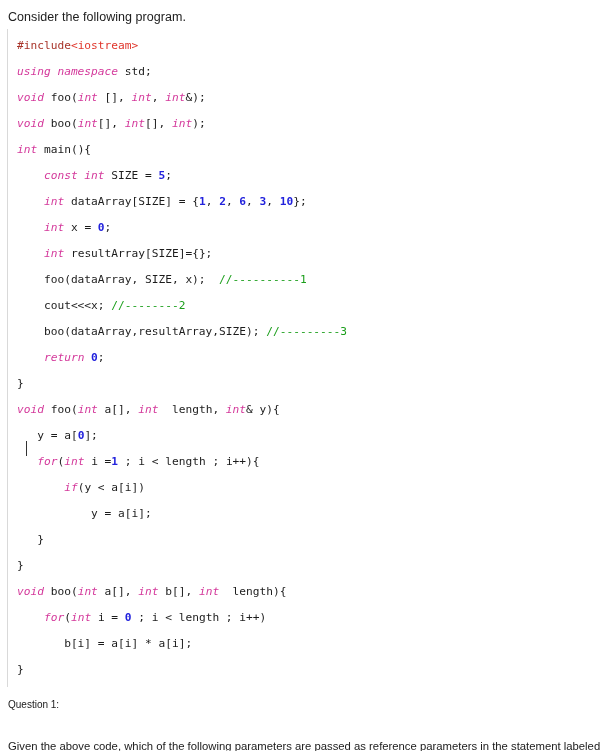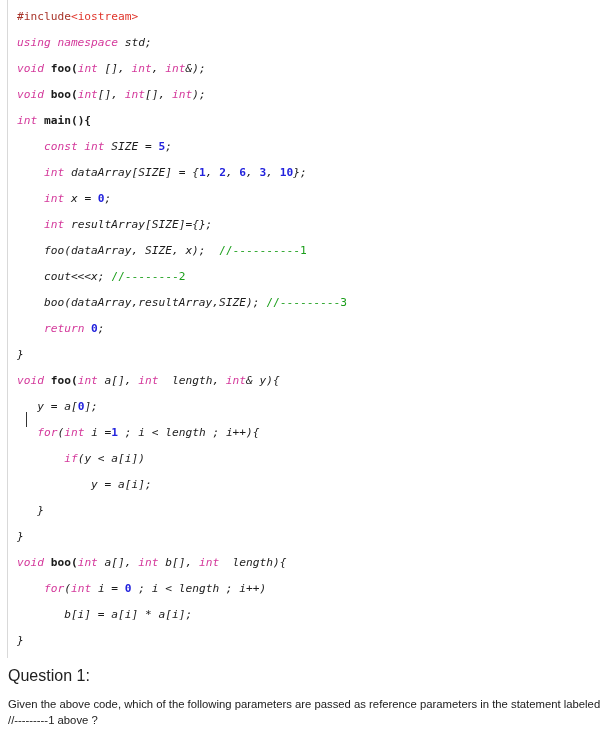--- a/index.html
+++ b/index.html
@@ -39,54 +39,55 @@
   .code-line {
     white-space: pre;
     height: 26px;
     position: relative;
   }
   .kw      { color: #d4399b; font-style: italic; }
   .num     { color: #2222dd; font-weight: bold; }
   .cmt     { color: #1a9e1a; }
   .pre     { color: #a8342a; margin-top: 16px; }
   .inc     { color: #e0352b; margin-top: 32px; }
-  .fn      { color: #1a1a1a; font-weight: bold; }
-  .pl      { color: #1c1c1c; font-style: italic; }
+  .fn      { color: #1a1a1a; font-weight: normal; }
+  .pl      { color: #1c1c1c; }
 
   .caret {
     display: inline-block;
     position: absolute;
     width: 1px;
     height: 15px;
     background: #333;
     left: 9px;
     top: 18px;
   }
 
   .qblock {
     padding: 10px 8px 0 8px;
   }
   .qlabel {
-    font-size: 16px;
+    font-size: 10px;
     line-height: 15px;
     color: #202020;
-    margin-bottom: 13px;
+    margin-bottom: 26px;
   }
   .qtext {
     font-size: 11.3px;
     line-height: 16px;
     color: #202020;
     width: 597px;
   }
 </style>
 </head>
 <body>
 
 <div class="page">
 
+  <div class="intro">Consider the following program.</div>
 
   <div class="code-block"><div class="code-line"><span class="pre">#include</span><span class="inc">&lt;iostream&gt;</span></div><div class="code-line"><span class="kw">using namespace </span><span class="pl">std;</span></div><div class="code-line"><span class="kw">void </span><span class="fn">foo(</span><span class="kw">int</span><span class="pl"> [], </span><span class="kw">int</span><span class="pl">, </span><span class="kw">int</span><span class="pl">&amp;);</span></div><div class="code-line"><span class="kw">void </span><span class="fn">boo(</span><span class="kw">int</span><span class="pl">[], </span><span class="kw">int</span><span class="pl">[], </span><span class="kw">int</span><span class="pl">);</span></div><div class="code-line"><span class="kw">int </span><span class="fn">main(){</span></div><div class="code-line"><span class="pl">    </span><span class="kw">const int </span><span class="pl">SIZE = </span><span class="num">5</span><span class="pl">;</span></div><div class="code-line"><span class="pl">    </span><span class="kw">int </span><span class="pl">dataArray[SIZE] = {</span><span class="num">1</span><span class="pl">, </span><span class="num">2</span><span class="pl">, </span><span class="num">6</span><span class="pl">, </span><span class="num">3</span><span class="pl">, </span><span class="num">10</span><span class="pl">};</span></div><div class="code-line"><span class="pl">    </span><span class="kw">int </span><span class="pl">x = </span><span class="num">0</span><span class="pl">;</span></div><div class="code-line"><span class="pl">    </span><span class="kw">int </span><span class="pl">resultArray[SIZE]={};</span></div><div class="code-line"><span class="pl">    foo(dataArray, SIZE, x);  </span><span class="cmt">//----------1</span></div><div class="code-line"><span class="pl">    cout&lt;&lt;&lt;x; </span><span class="cmt">//--------2</span></div><div class="code-line"><span class="pl">    boo(dataArray,resultArray,SIZE); </span><span class="cmt">//---------3</span></div><div class="code-line"><span class="pl">    </span><span class="kw">return </span><span class="num">0</span><span class="pl">;</span></div><div class="code-line"><span class="pl">}</span></div><div class="code-line"><span class="kw">void </span><span class="fn">foo(</span><span class="kw">int</span><span class="pl"> a[], </span><span class="kw">int</span><span class="pl">  length, </span><span class="kw">int</span><span class="pl">&amp; y){</span></div><div class="code-line"><span class="pl">   y = a[</span><span class="num">0</span><span class="pl">];</span><span class="caret"></span></div><div class="code-line"><span class="pl">   </span><span class="kw">for</span><span class="pl">(</span><span class="kw">int</span><span class="pl"> i =</span><span class="num">1</span><span class="pl"> ; i &lt; length ; i++){</span></div><div class="code-line"><span class="pl">       </span><span class="kw">if</span><span class="pl">(y &lt; a[i])</span></div><div class="code-line"><span class="pl">           y = a[i];</span></div><div class="code-line"><span class="pl">   }</span></div><div class="code-line"><span class="pl">}</span></div><div class="code-line"><span class="kw">void </span><span class="fn">boo(</span><span class="kw">int</span><span class="pl"> a[], </span><span class="kw">int</span><span class="pl"> b[], </span><span class="kw">int</span><span class="pl">  length){</span></div><div class="code-line"><span class="pl">    </span><span class="kw">for</span><span class="pl">(</span><span class="kw">int</span><span class="pl"> i = </span><span class="num">0</span><span class="pl"> ; i &lt; length ; i++)</span></div><div class="code-line"><span class="pl">       b[i] = a[i] * a[i];</span></div><div class="code-line"><span class="pl">}</span></div></div>
 
   <div class="qblock">
     <div class="qlabel">Question 1:</div>
     <div class="qtext">Given the above code, which of the following parameters are passed as reference parameters in the statement labeled //---------1 above ?</div>
   </div>
 
 </div>
 

